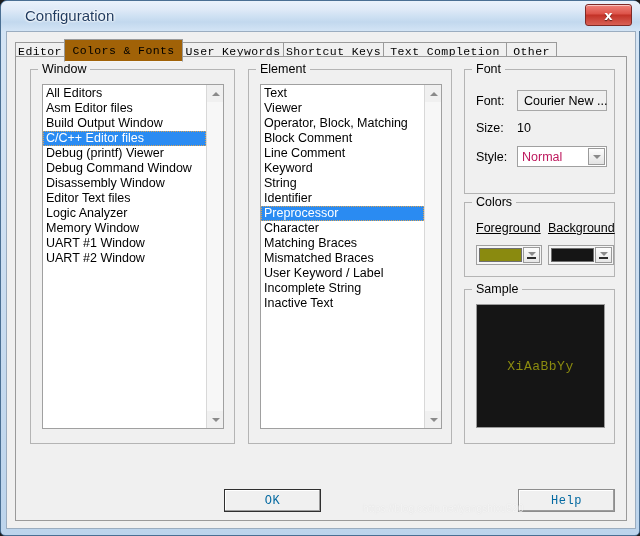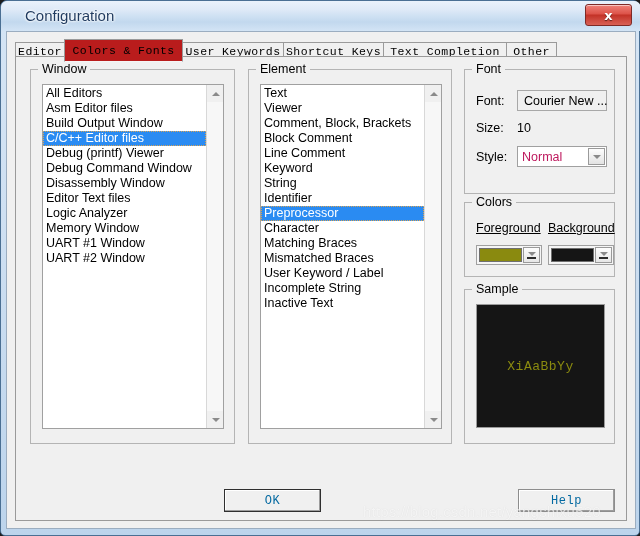--- a/index.html
+++ b/index.html
@@ -72,21 +72,21 @@
     border:1px solid #9a9a9a;
     border-bottom:1px solid #9a9a9a;
     font-family:"Liberation Mono", monospace;
     font-size:11.5px;color:#000;
     display:flex;align-items:center;justify-content:center;
     letter-spacing:.4px;
     cursor:pointer;
   }
   .tab.active{
     top:0;height:23px;
-    background:#b91c1c;
+    background:#a16207;
     border-bottom:1px solid #f5f5f5;
     z-index:3;
   }
   #tab-underline{
     position:absolute;left:8px;top:24px;width:612px;height:1px;background:#9a9a9a;
   }
 
   
   #page{
     position:absolute;left:8px;top:25px;width:612px;height:464px;
@@ -242,21 +242,21 @@
     cursor:pointer;
     box-shadow:inset -1px -1px 0 #9c9c9c, inset 1px 1px 0 #ffffff;
   }
   .dlgbutton.default{
     border:1px solid #2f2f2f;
   }
 
   
   #watermark{
     position:absolute;left:362px;top:502px;
-    font-size:15px;color:rgba(255,255,255,.72);
+    font-size:10px;color:rgba(255,255,255,.72);
     font-family:"Liberation Sans", sans-serif;
     letter-spacing:.2px;
     white-space:nowrap;
     text-shadow:0 0 1px rgba(0,0,0,.12);
     pointer-events:none;
   }
 </style>
 </head>
 <body>
 
@@ -324,21 +324,21 @@
           </div>
         </div>
       </div>
 
       <div class="group" style="left:232px;top:12px;width:204px;height:375px;">
         <span class="legend">Element</span>
         <div class="listbox" id="element-listbox" style="left:11px;top:14px;width:182px;height:345px;">
           <div class="items">
               <div class="listrow"><span>Text</span></div>
               <div class="listrow"><span>Viewer</span></div>
-              <div class="listrow"><span>Comment, Block, Brackets</span></div>
+              <div class="listrow"><span>Operator, Block, Matching</span></div>
               <div class="listrow"><span>Block Comment</span></div>
               <div class="listrow"><span>Line Comment</span></div>
               <div class="listrow"><span>Keyword</span></div>
               <div class="listrow"><span>String</span></div>
               <div class="listrow"><span>Identifier</span></div>
               <div class="listrow selected focused"><span>Preprocessor</span></div>
               <div class="listrow"><span>Character</span></div>
               <div class="listrow"><span>Matching Braces</span></div>
               <div class="listrow"><span>Mismatched Braces</span></div>
               <div class="listrow"><span>User Keyword / Label</span></div>

